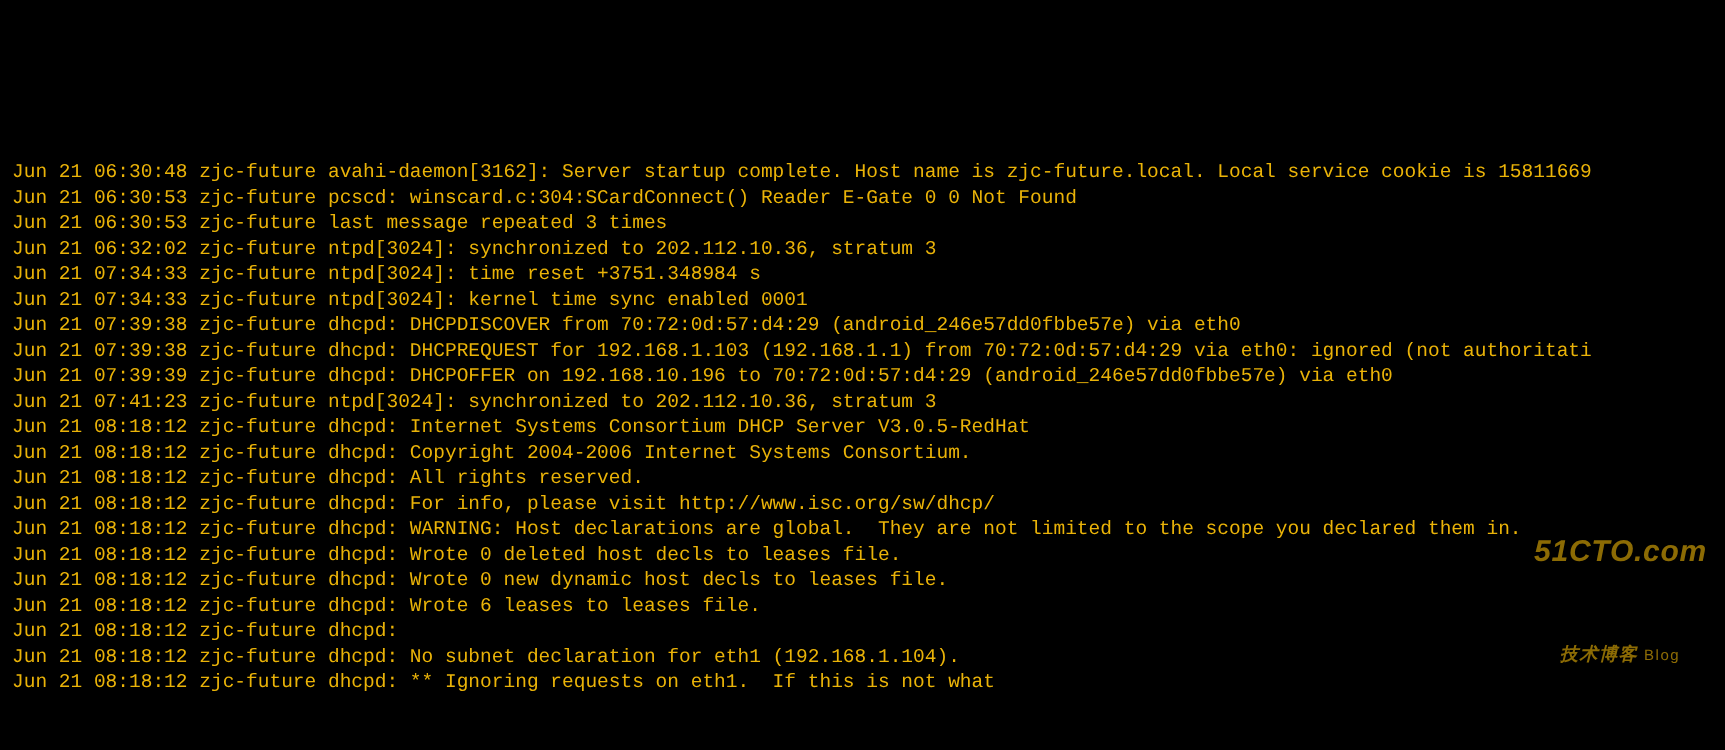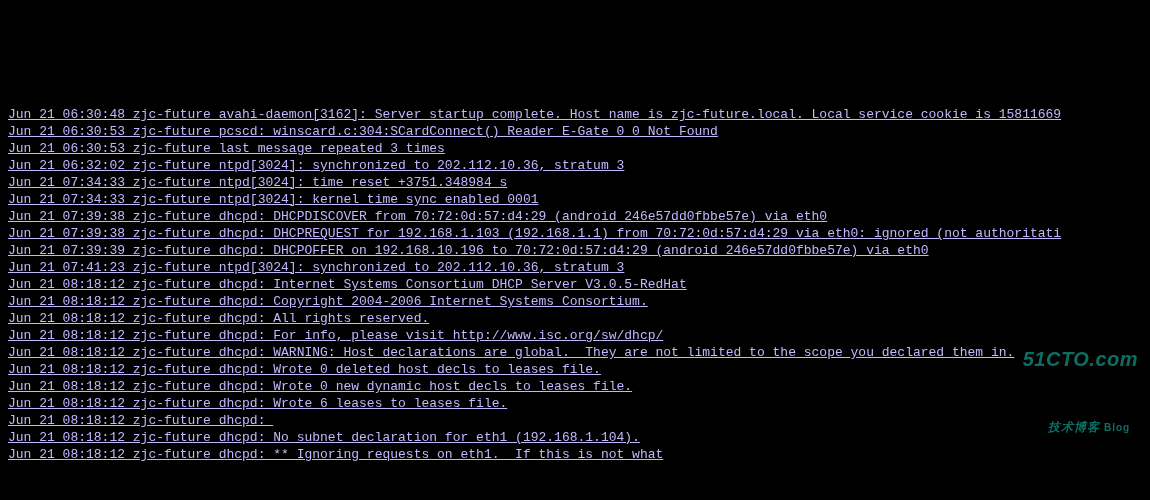--- a/index.html
+++ b/index.html
@@ -17,49 +17,48 @@
       height: 500px;
       overflow: hidden;
       padding: 4px 8px;
       position: relative;
       white-space: pre;
     }
     .prompt {
       color: #c0c0c0;
     }
     .log-line {
-      color: #c4b5fd;
-      text-decoration: underline;
+      color: #eab308;
     }
     .watermark {
       position: absolute;
       right: 12px;
-      bottom: 30px;
-      color: #14b8a6;
+      bottom: 20px;
+      color: #eab308;
       opacity: 0.6;
-      text-align: center;
+      text-align: left;
       font-family: Arial, sans-serif;
       user-select: none;
       pointer-events: none;
       font-style: italic;
     }
     .watermark .main {
       font-size: 20px;
       font-weight: bold;
       letter-spacing: 0.5px;
     }
     .watermark .sub {
       font-size: 12px;
       font-weight: bold;
       letter-spacing: 1px;
     }
     .watermark .sub .blog {
       font-size: 10px;
       font-style: normal;
-      font-weight: bold;
+      font-weight: normal;
       margin-left: 4px;
     }
   </style>
 </head>
 <body>
 
 
 
 <div class="terminal">
   <div id="log-lines"><div class="log-line">Jun 21 06:30:48 zjc-future avahi-daemon[3162]: Server startup complete. Host name is zjc-future.local. Local service cookie is 15811669</div><div class="log-line">Jun 21 06:30:53 zjc-future pcscd: winscard.c:304:SCardConnect() Reader E-Gate 0 0 Not Found</div><div class="log-line">Jun 21 06:30:53 zjc-future last message repeated 3 times</div><div class="log-line">Jun 21 06:32:02 zjc-future ntpd[3024]: synchronized to 202.112.10.36, stratum 3</div><div class="log-line">Jun 21 07:34:33 zjc-future ntpd[3024]: time reset +3751.348984 s</div><div class="log-line">Jun 21 07:34:33 zjc-future ntpd[3024]: kernel time sync enabled 0001</div><div class="log-line">Jun 21 07:39:38 zjc-future dhcpd: DHCPDISCOVER from 70:72:0d:57:d4:29 (android_246e57dd0fbbe57e) via eth0</div><div class="log-line">Jun 21 07:39:38 zjc-future dhcpd: DHCPREQUEST for 192.168.1.103 (192.168.1.1) from 70:72:0d:57:d4:29 via eth0: ignored (not authoritati</div><div class="log-line">Jun 21 07:39:39 zjc-future dhcpd: DHCPOFFER on 192.168.10.196 to 70:72:0d:57:d4:29 (android_246e57dd0fbbe57e) via eth0</div><div class="log-line">Jun 21 07:41:23 zjc-future ntpd[3024]: synchronized to 202.112.10.36, stratum 3</div><div class="log-line">Jun 21 08:18:12 zjc-future dhcpd: Internet Systems Consortium DHCP Server V3.0.5-RedHat</div><div class="log-line">Jun 21 08:18:12 zjc-future dhcpd: Copyright 2004-2006 Internet Systems Consortium.</div><div class="log-line">Jun 21 08:18:12 zjc-future dhcpd: All rights reserved.</div><div class="log-line">Jun 21 08:18:12 zjc-future dhcpd: For info, please visit http://www.isc.org/sw/dhcp/</div><div class="log-line">Jun 21 08:18:12 zjc-future dhcpd: WARNING: Host declarations are global.  They are not limited to the scope you declared them in.</div><div class="log-line">Jun 21 08:18:12 zjc-future dhcpd: Wrote 0 deleted host decls to leases file.</div><div class="log-line">Jun 21 08:18:12 zjc-future dhcpd: Wrote 0 new dynamic host decls to leases file.</div><div class="log-line">Jun 21 08:18:12 zjc-future dhcpd: Wrote 6 leases to leases file.</div><div class="log-line">Jun 21 08:18:12 zjc-future dhcpd: </div><div class="log-line">Jun 21 08:18:12 zjc-future dhcpd: No subnet declaration for eth1 (192.168.1.104).</div><div class="log-line">Jun 21 08:18:12 zjc-future dhcpd: ** Ignoring requests on eth1.  If this is not what</div></div>

